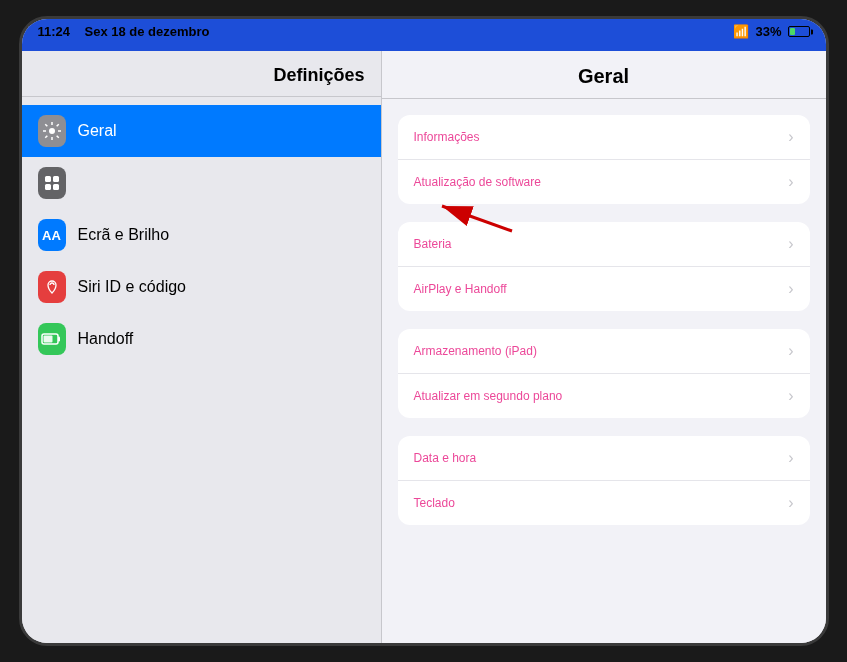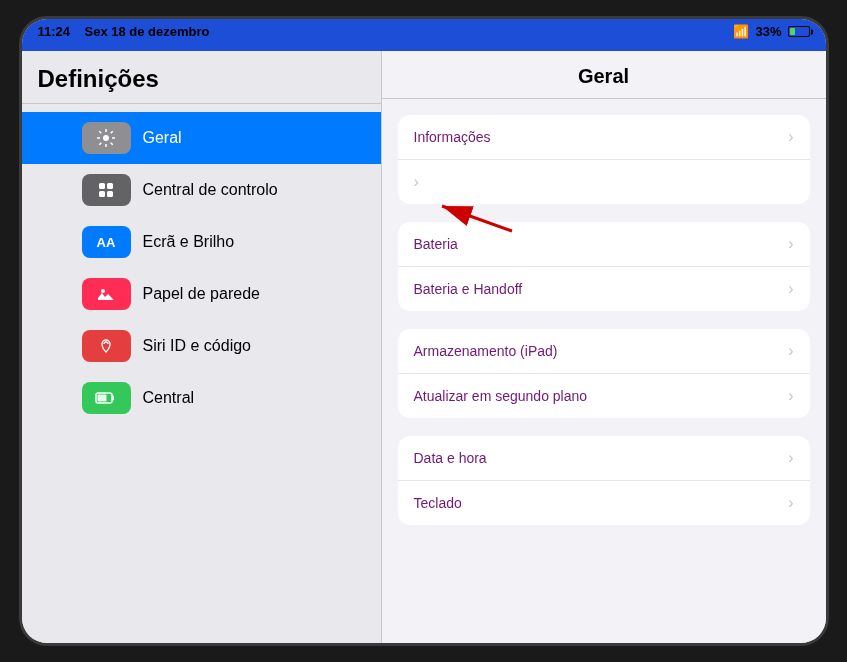--- a/index.html
+++ b/index.html
@@ -94,52 +94,51 @@
       flex-direction: column;
       flex-shrink: 0;
       border-right: 1px solid #c7c7cc;
     }
     .sidebar-header {
       padding: 14px 16px 10px;
       border-bottom: 1px solid #c7c7cc;
       background: #e8e8ed;
     }
     .sidebar-title {
-      font-size: 24px;
+      font-size: 18px;
       font-weight: 600;
       color: #000;
-      text-align: left;
+      text-align: right;
     }
     .sidebar-list {
       flex: 1;
       overflow-y: auto;
       padding: 8px 0;
     }
     .sidebar-item {
       display: flex;
       align-items: center;
       padding: 10px 16px;
       cursor: pointer;
       position: relative;
     }
     .sidebar-item.active {
       background: #007aff;
       border-radius: 0;
     }
     .sidebar-item .item-icon {
-      width: 49px;
+      width: 28px;
       height: 32px;
       border-radius: 8px;
       display: flex;
       align-items: center;
       justify-content: center;
       margin-right: 12px;
       font-size: 18px;
       flex-shrink: 0;
-      margin-left: 44px;
     }
     .sidebar-item .item-label {
       font-size: 16px;
       color: #000;
     }
     .sidebar-item.active .item-label {
       color: #fff;
     }
     
     .main-panel {
@@ -176,22 +175,22 @@
       align-items: center;
       justify-content: space-between;
       padding: 13px 16px;
       border-bottom: 1px solid #e5e5ea;
       cursor: pointer;
     }
     .settings-row:last-child {
       border-bottom: none;
     }
     .settings-row-label {
-      font-size: 14px;
-      color: #701a75;
+      font-size: 12px;
+      color: #ec4899;
     }
     .settings-row-chevron {
       color: #c7c7cc;
       font-size: 16px;
     }
     
     .arrow-overlay {
       position: absolute;
       top: 0;
       left: 0;
@@ -246,91 +245,82 @@
 
           <div class="sidebar-item">
             <div class="item-icon icon-central">
               <svg width="20" height="20" viewBox="0 0 20 20" fill="white">
                 <rect x="3" y="3" width="6" height="6" rx="1.5"></rect>
                 <rect x="11" y="3" width="6" height="6" rx="1.5"></rect>
                 <rect x="3" y="11" width="6" height="6" rx="1.5"></rect>
                 <rect x="11" y="11" width="6" height="6" rx="1.5"></rect>
               </svg>
             </div>
-            <span class="item-label">Central de controlo</span>
           </div>
 
           <div class="sidebar-item">
             <div class="item-icon icon-ecra-brilho">
               <span style="color:white;font-size:13px;font-weight:700;">AA</span>
             </div>
             <span class="item-label">Ecrã e Brilho</span>
           </div>
 
 
 
-          <div class="sidebar-item">
-            <div class="item-icon" style="background: #ff2d55;">
-              <svg width="20" height="20" viewBox="0 0 20 20" fill="white">
-                <circle cx="7" cy="7" r="2"></circle>
-                <path d="M2 14l4-5 3 4 3-3 6 6H2z" fill="white"></path>
-              </svg>
-            </div>
-            <span class="item-label">Papel de parede</span>
-          </div>
 
 
           <div class="sidebar-item">
             <div class="item-icon" style="background: #e53e3e;">
               <svg width="20" height="20" viewBox="0 0 20 20" fill="none" stroke="white" stroke-width="1.3">
                 <path d="M6 8C6 5.8 7.8 4 10 4C12.2 4 14 5.8 14 8C14 11 12 14 10 16C8 14 6 11 6 8Z"></path>
                 <path d="M8 8C8 6.9 8.9 6 10 6C11.1 6 12 6.9 12 8"></path>
               </svg>
             </div>
             <span class="item-label">Siri ID e código</span>
           </div>
 
           <div class="sidebar-item">
             <div class="item-icon" style="background: #34c759;">
               <svg width="22" height="12" viewBox="0 0 22 12" fill="white" x="0" y="4">
                 <rect x="1" y="1" width="16" height="10" rx="2" stroke="white" stroke-width="1.5" fill="#34c759"></rect>
                 <rect x="17" y="3.5" width="2" height="5" rx="1" fill="white"></rect>
                 <rect x="2.5" y="2.5" width="9" height="7" rx="1" fill="white" opacity="0.9"></rect>
               </svg>
             </div>
-            <span class="item-label">Central</span>
+            <span class="item-label">Handoff</span>
           </div>
 
 
         </div>
       </div>
 
       <div class="main-panel">
         <div class="main-header">
           <div class="main-title">Geral</div>
         </div>
         <div class="main-content">
 
           <div class="settings-group">
             <div class="settings-row">
               <span class="settings-row-label">Informações</span>
               <span class="settings-row-chevron">›</span>
             </div>
             <div class="settings-row">
+              <span class="settings-row-label">Atualização de software</span>
               <span class="settings-row-chevron">›</span>
             </div>
           </div>
 
           <div class="settings-group">
             <div class="settings-row">
               <span class="settings-row-label">Bateria</span>
               <span class="settings-row-chevron">›</span>
             </div>
             <div class="settings-row">
-              <span class="settings-row-label">Bateria e Handoff</span>
+              <span class="settings-row-label">AirPlay e Handoff</span>
               <span class="settings-row-chevron">›</span>
             </div>
           </div>
 
           <div class="settings-group">
             <div class="settings-row">
               <span class="settings-row-label">Armazenamento (iPad)</span>
               <span class="settings-row-chevron">›</span>
             </div>
             <div class="settings-row">

